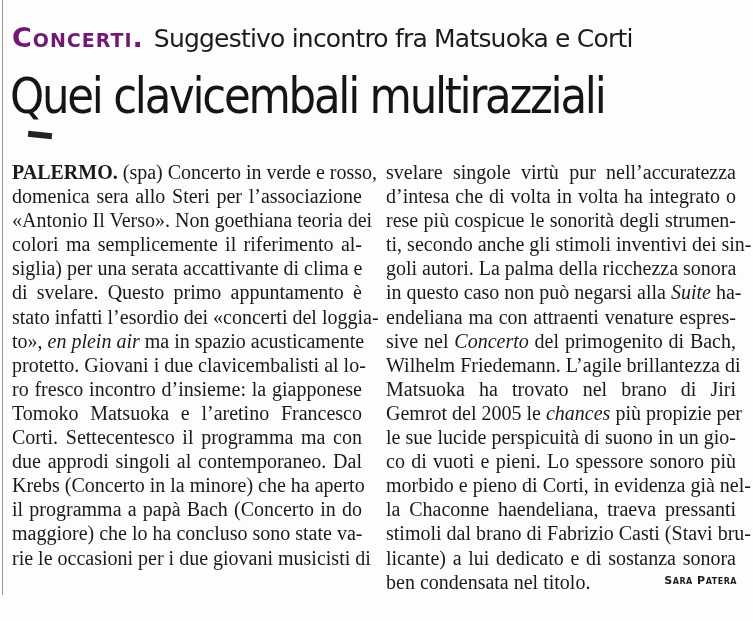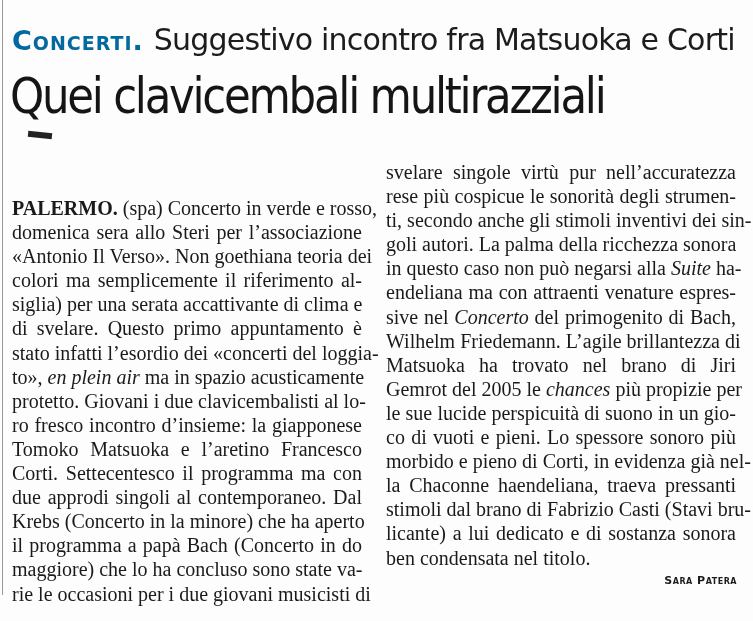--- a/index.html
+++ b/index.html
@@ -1,25 +1,25 @@
 <!DOCTYPE html>
 <html><head>
 <meta charset="utf-8">
 <style>
   html, body { margin: 0; padding: 0; background: #ffffff; }
   body { width: 753px; height: 621px; position: relative; overflow: hidden; color: #1a1a1a; }
   .page { position: absolute; left: 0; top: 0; width: 753px; height: 621px; background: #fdfdfd; }
   .left-rule { position: absolute; left: 2px; top: 0; width: 1px; height: 595px; background: #9a9a9a; }
   .kicker-line { position: absolute; left: 12px; top: 22px; white-space: nowrap; }
-  .kicker { font-family: "DejaVu Sans", sans-serif; font-weight: bold; font-variant: small-caps; font-size: 27px; letter-spacing: 1px; color: #0369a1; }
-  .subhead { font-family: "DejaVu Sans", sans-serif; font-size: 30px; letter-spacing: -0.8px; color: #1c1c1c; margin-left: 6px; }
+  .kicker { font-family: "DejaVu Sans", sans-serif; font-weight: bold; font-variant: small-caps; font-size: 27px; letter-spacing: 1px; color: #701a75; }
+  .subhead { font-family: "DejaVu Sans", sans-serif; font-size: 25px; letter-spacing: -0.8px; color: #1c1c1c; margin-left: 6px; }
   .headline { position: absolute; left: 10px; top: 66px; font-family: "DejaVu Sans", sans-serif; font-size: 50px; letter-spacing: -2.6px; line-height: 60px; font-weight: normal; white-space: nowrap; margin: 0; color: #151515; transform: scaleX(0.87); transform-origin: left top; }
   .dash-mark { position: absolute; left: 28px; top: 132px; width: 24px; height: 6px; background: #222; transform: rotate(6deg); }
   .column { position: absolute; top: 160px; width: 350px; font-family: "Liberation Serif", serif; font-size: 20px; line-height: 24.1px; text-align: justify; color: #1a1a1a; }
-  .col-left { left: 12px; margin-top: 36px; }
+  .col-left { left: 12px; }
   .col-right { left: 386px; top: 160px; width: 350px; }
   .column .line { display: block; white-space: nowrap; text-align-last: justify; }
   .column .line.last { text-align-last: left; }
   .dateline { font-weight: bold; }
   .byline { position: absolute; right: 16px; top: 574px; font-family: "DejaVu Sans", sans-serif; font-weight: bold; font-variant: small-caps; font-size: 11px; letter-spacing: 0.5px; color: #1c1c1c; }
   em { font-style: italic; }
 </style>
 </head>
 <body>
 
@@ -50,20 +50,21 @@
     <span class="line">Corti. Settecentesco il programma ma con</span>
     <span class="line">due approdi singoli al contemporaneo. Dal</span>
     <span class="line">Krebs (Concerto in la minore) che ha aperto</span>
     <span class="line">il programma a papà Bach (Concerto in do</span>
     <span class="line">maggiore) che lo ha concluso sono state va-</span>
     <span class="line">rie le occasioni per i due giovani musicisti di</span>
   </div>
 
   <div class="column col-right">
     <span class="line">svelare singole virtù pur nell’accuratezza</span>
+    <span class="line">d’intesa che di volta in volta ha integrato o</span>
     <span class="line">rese più cospicue le sonorità degli strumen-</span>
     <span class="line">ti, secondo anche gli stimoli inventivi dei sin-</span>
     <span class="line">goli autori. La palma della ricchezza sonora</span>
     <span class="line"><span>in questo caso non può negarsi alla </span><em>Suite</em><span> ha-</span></span>
     <span class="line">endeliana ma con attraenti venature espres-</span>
     <span class="line"><span>sive nel </span><em>Concerto</em><span> del primogenito di Bach,</span></span>
     <span class="line">Wilhelm Friedemann. L’agile brillantezza di</span>
     <span class="line">Matsuoka ha trovato nel brano di Jiri</span>
     <span class="line"><span>Gemrot del 2005 le </span><em>chances</em><span> più propizie per</span></span>
     <span class="line">le sue lucide perspicuità di suono in un gio-</span>

